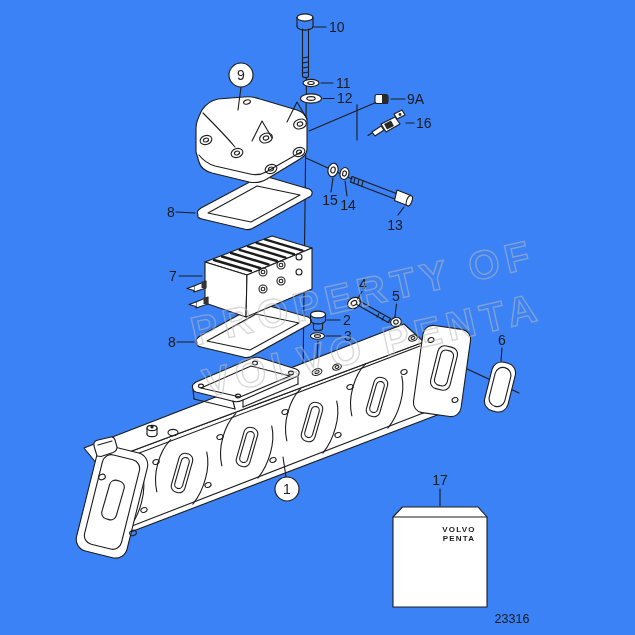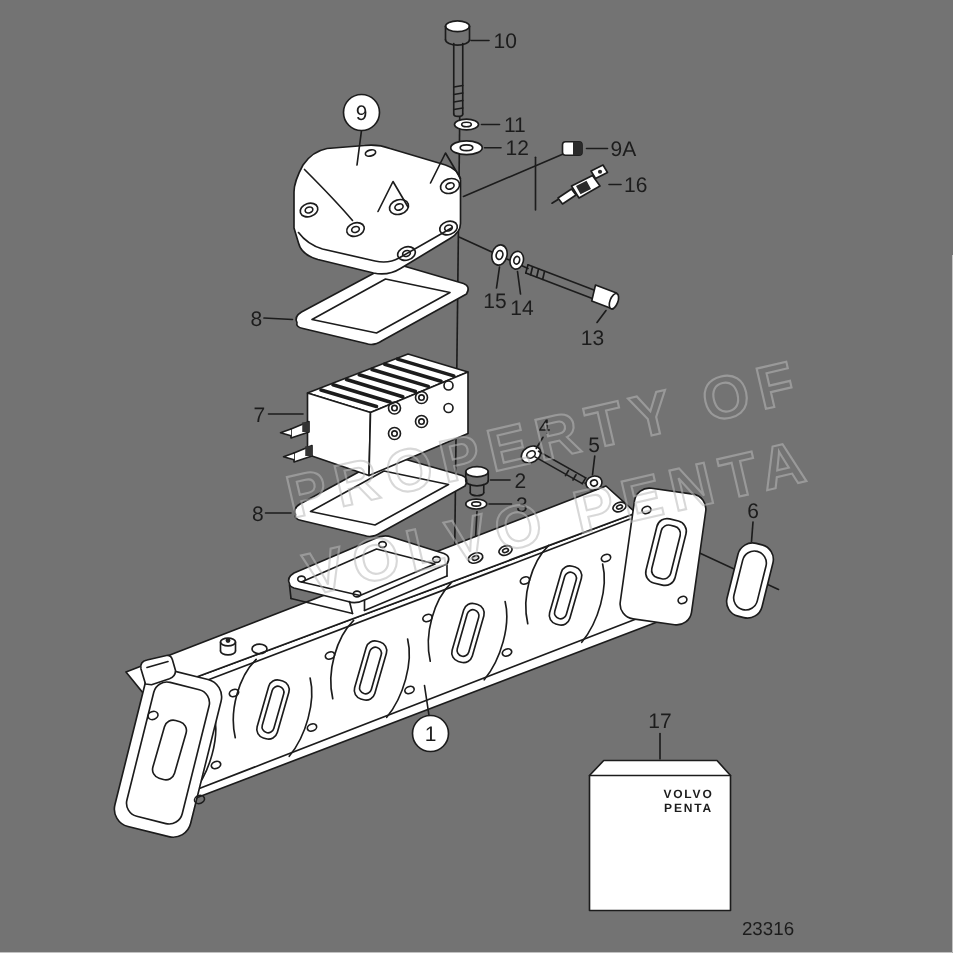--- a/index.html
+++ b/index.html
@@ -1,16 +1,16 @@
 <!DOCTYPE html>
 <html><head>
 <meta charset="utf-8">
 <style>
   html,body{margin:0;padding:0;background:#ffffff;}
-  .page{position:relative;width:635px;height:635px;background:#737373;overflow:hidden;
+  .page{position:relative;width:635px;height:635px;background:#3b82f6;overflow:hidden;
         font-family:"Liberation Sans", sans-serif;}
   svg{display:block;}
   .callout{font-family:"Liberation Sans", sans-serif;font-size:14px;fill:#1c1c1c;}
   .smallbrand{font-family:"Liberation Sans", sans-serif;font-size:8px;font-weight:bold;
         letter-spacing:1.2px;fill:#1c1c1c;}
   .fignum{font-family:"Liberation Sans", sans-serif;font-size:12.5px;fill:#1c1c1c;}
   .wm{font-family:"Liberation Sans", sans-serif;font-size:40px;font-weight:bold;
         letter-spacing:6px;fill:none;stroke:#b9b9b9;stroke-width:1.4px;}
 </style>
 </head>

